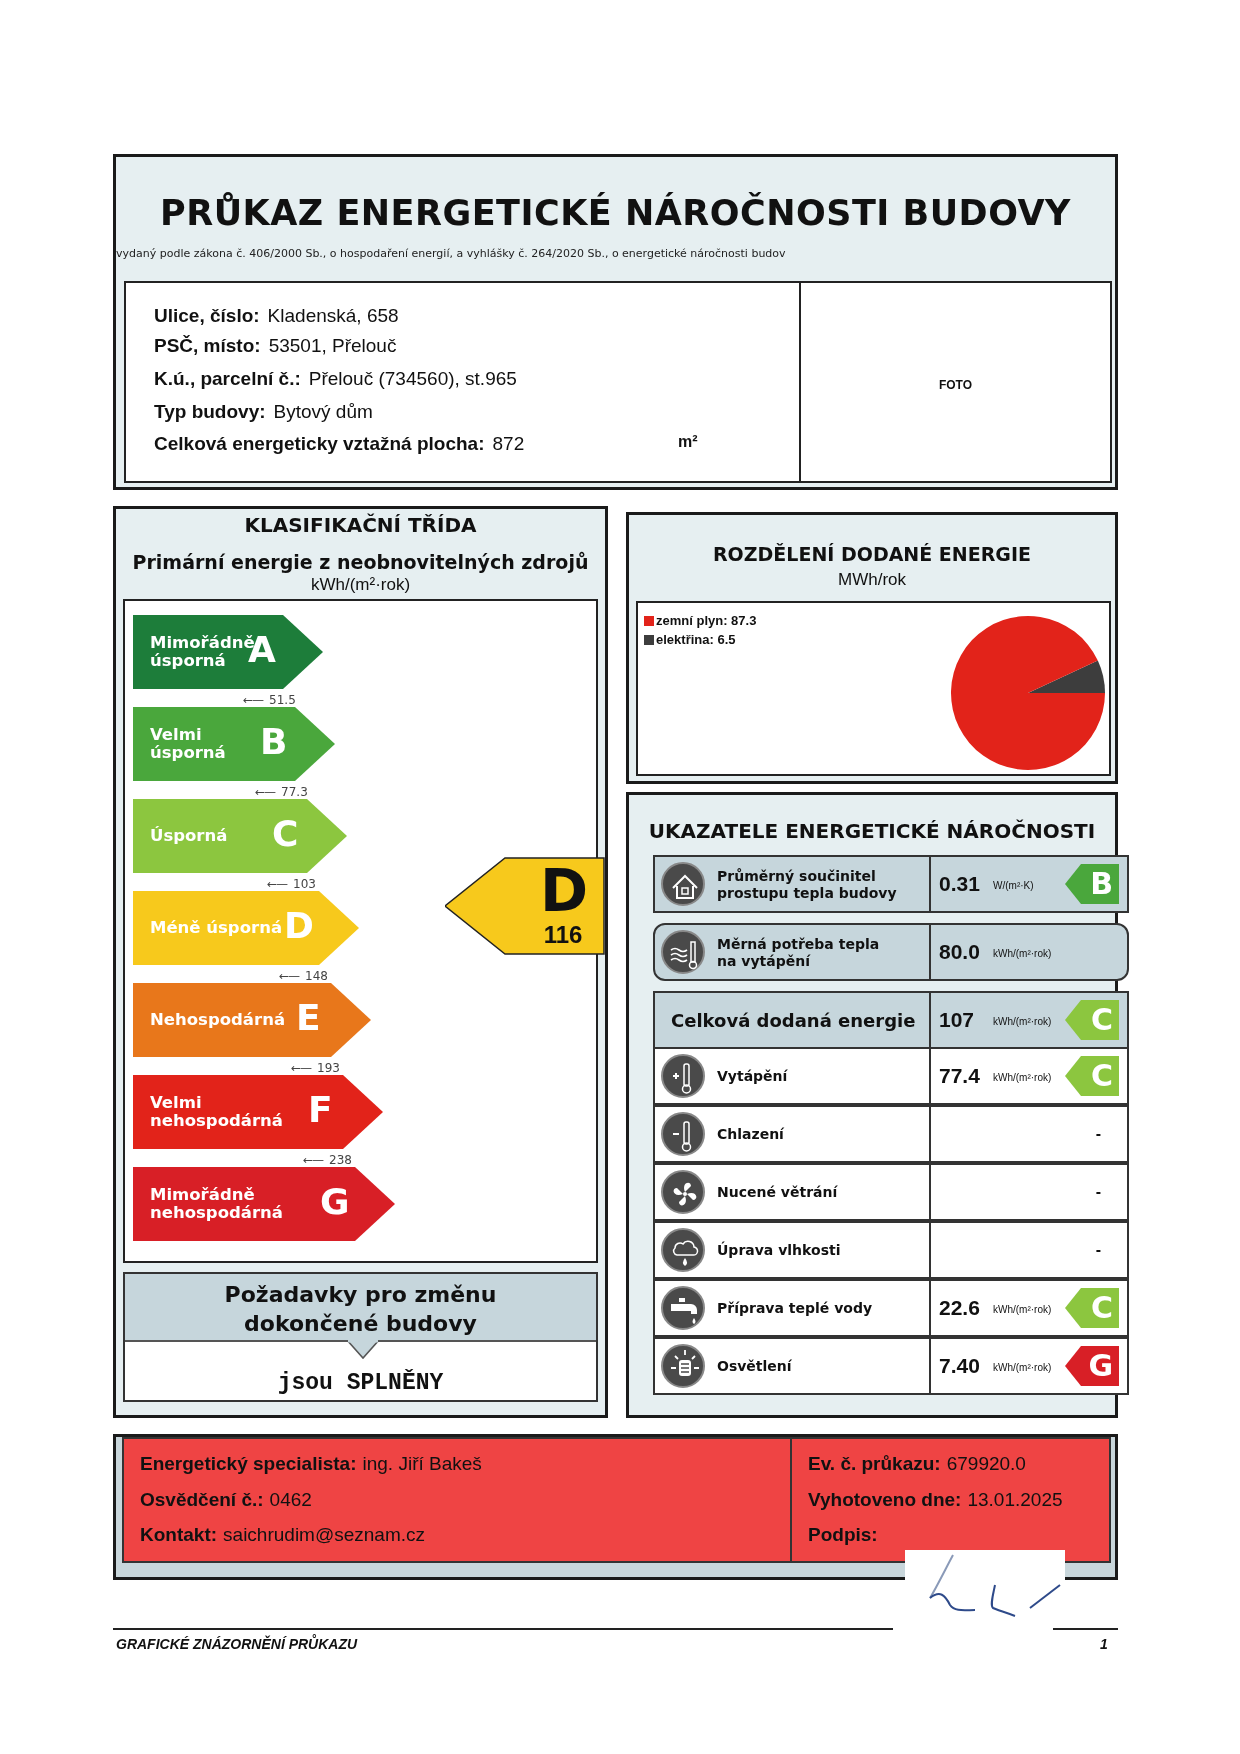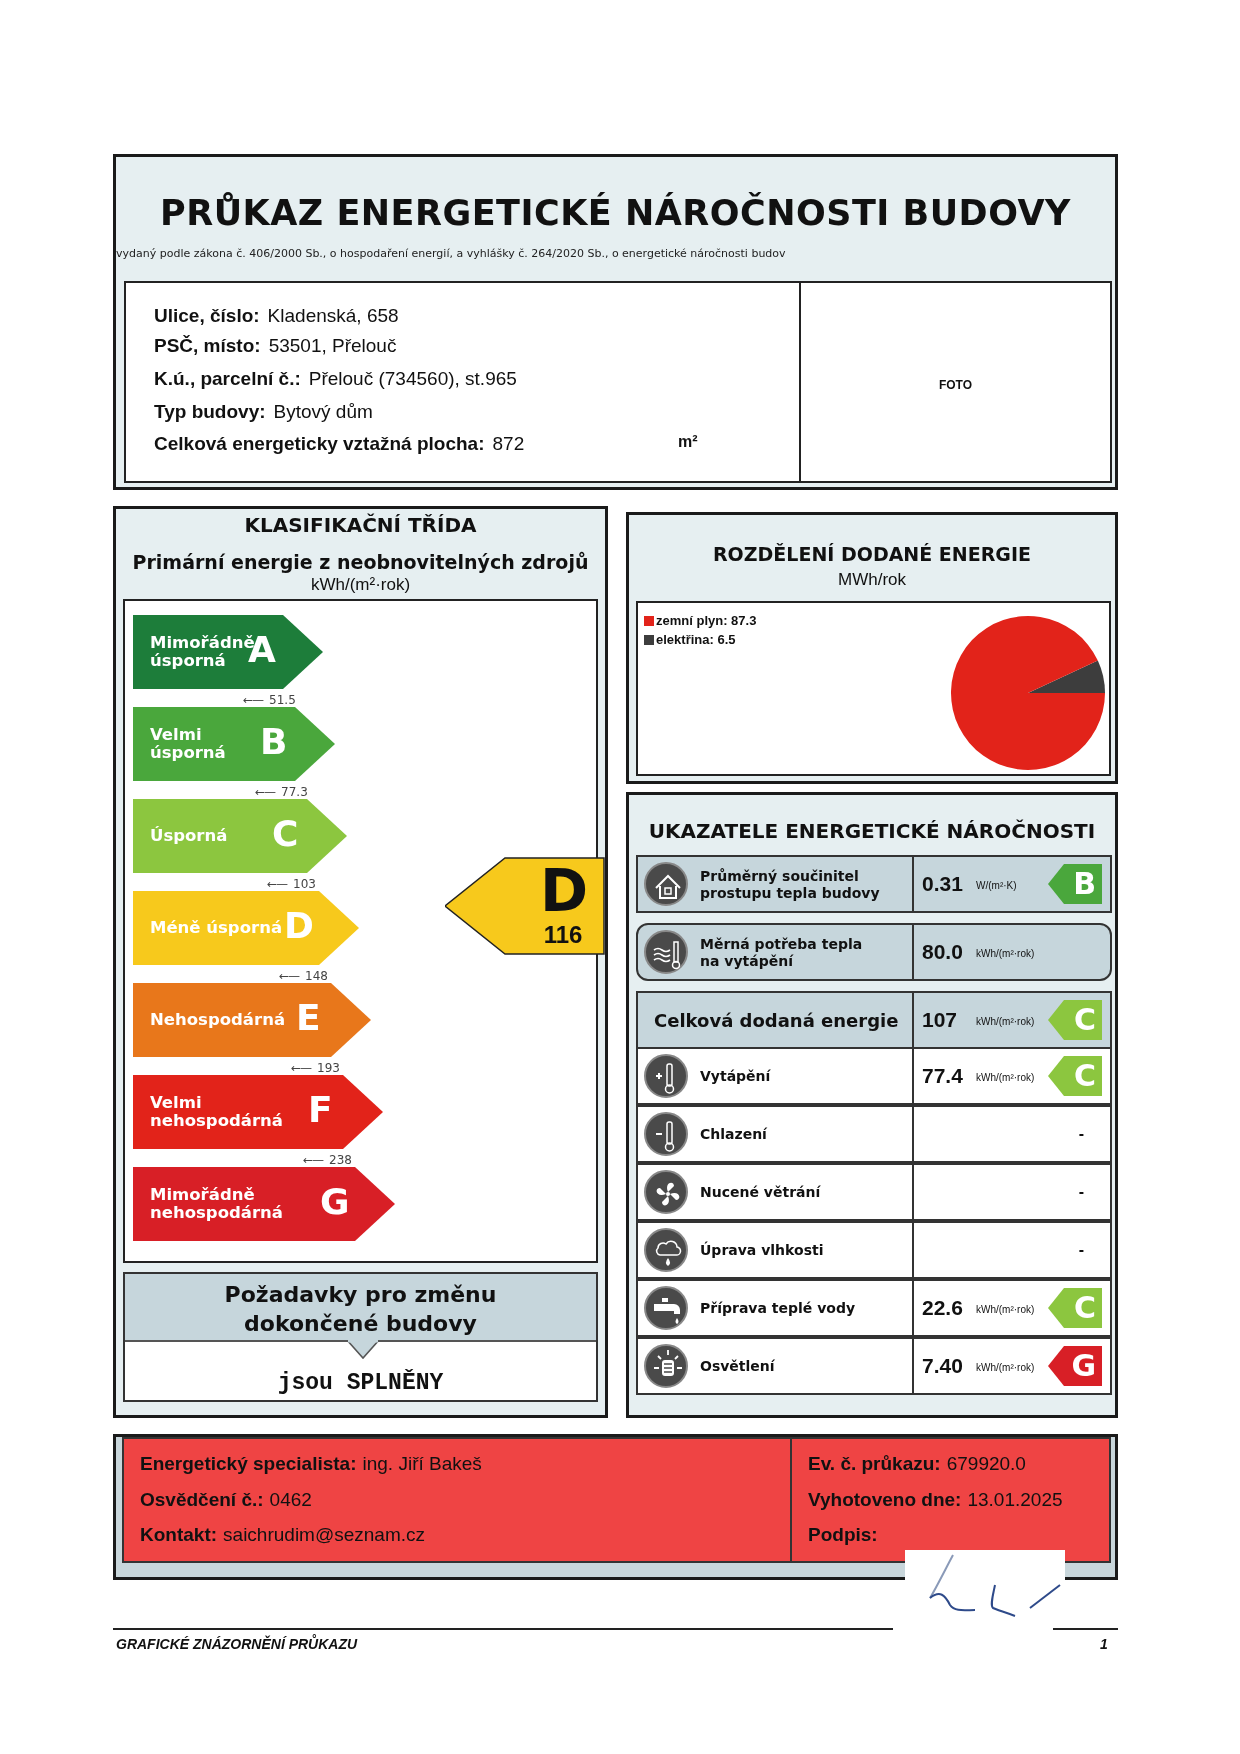--- a/index.html
+++ b/index.html
@@ -45,21 +45,21 @@
   #dist-title { left: 0; right: 0; top: 28px; font-size: 19px; }
   #dist-unit { left: 0; right: 0; top: 55px; font-size: 17px; text-align: center; }
   #dist-box { left: 7px; top: 86px; width: 475px; height: 175px; }
   .legend-item { position: absolute; left: 6px; font-size: 13px; font-weight: bold; white-space: nowrap; text-align: right; }
   .legend-swatch { display: inline-block; width: 10px; height: 10px; margin-right: 2px; vertical-align: -1px; }
   #pie { position: absolute; left: 310px; top: 10px; }
 
   
   #ind-panel { left: 626px; top: 792px; width: 492px; height: 626px; }
   #ind-title { left: 0; right: 0; top: 24px; font-size: 20px; }
-  .ind-row { position: absolute; left: 7px; width: 476px; border: 2px solid #333; }
+  .ind-row { position: absolute; left: 24px; width: 476px; border: 2px solid #333; }
   .ind-row.shaded { background: #c6d6dc; }
   .ind-row.white { background: #fff; }
   .ind-icon { position: absolute; left: 6px; width: 44px; height: 44px; border-radius: 50%; background: #4a4a4a; border: 2px solid #888; }
   .ind-icon svg { position: absolute; left: 0; top: 0; }
   .ind-label { position: absolute; left: 62px; font-weight: bold; font-size: 14px; line-height: 17px; font-family: "DejaVu Sans", sans-serif; }
   .ind-divider { position: absolute; left: 274px; top: 0; bottom: 0; width: 2px; background: #333; }
   .ind-value { position: absolute; left: 284px; font-size: 21px; font-weight: bold; }
   .ind-unit { position: absolute; left: 338px; font-size: 10px; }
   .ind-badge { position: absolute; right: 8px; width: 54px; height: 40px; }
   .ind-badge .badge-letter { position: absolute; right: 6px; top: 0; color: #fff; font-weight: bold; font-size: 30px; font-family: "DejaVu Sans", sans-serif; line-height: 40px; }

